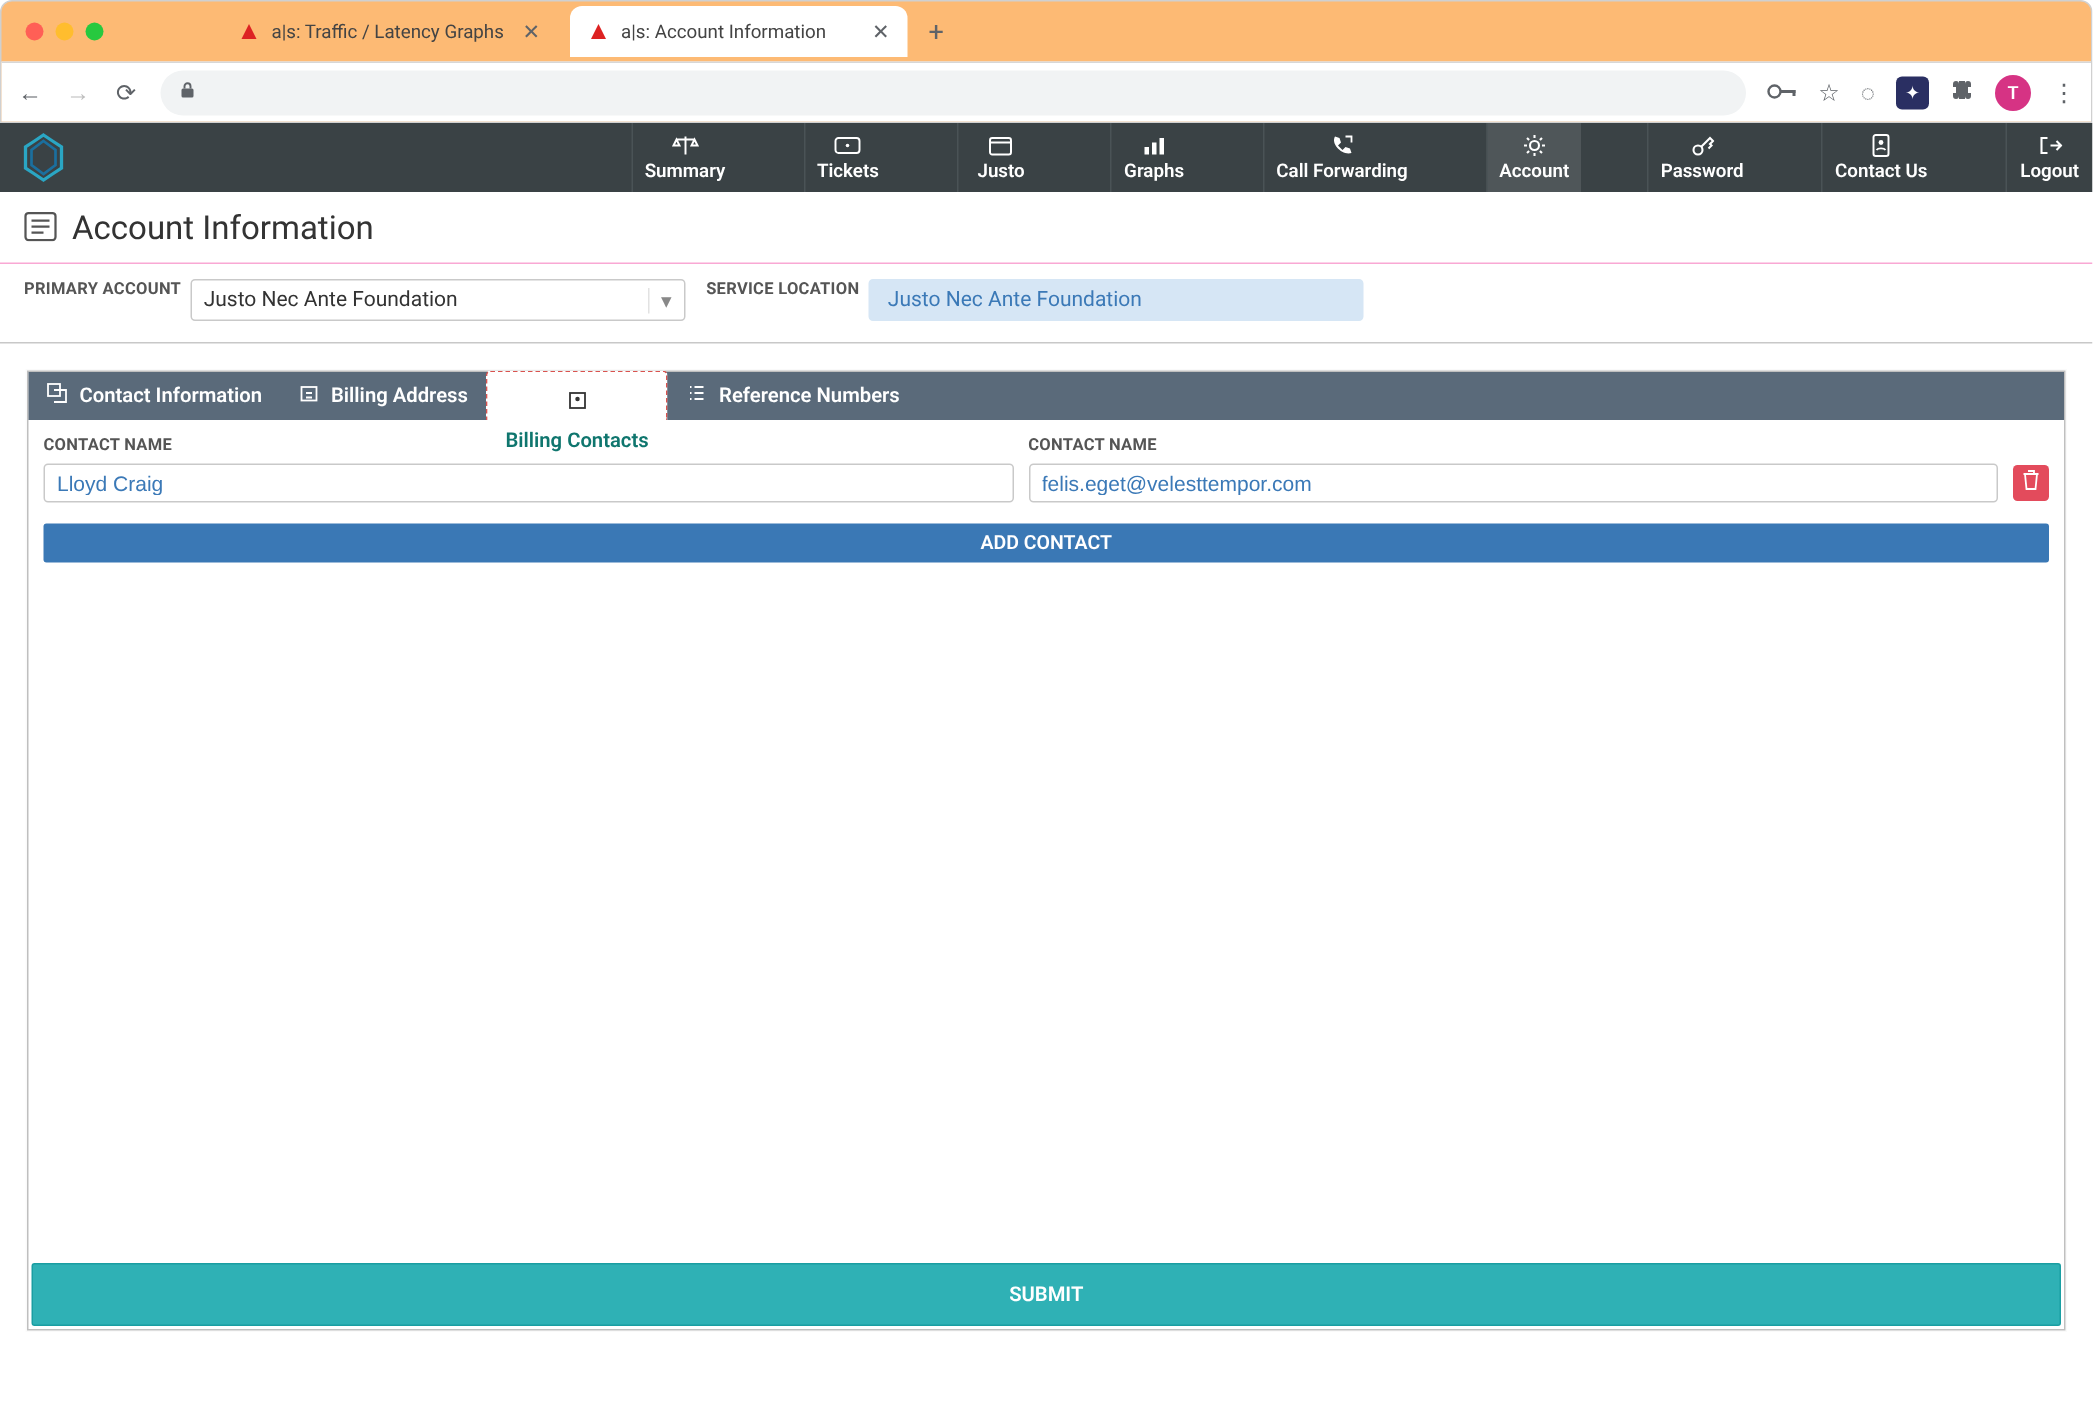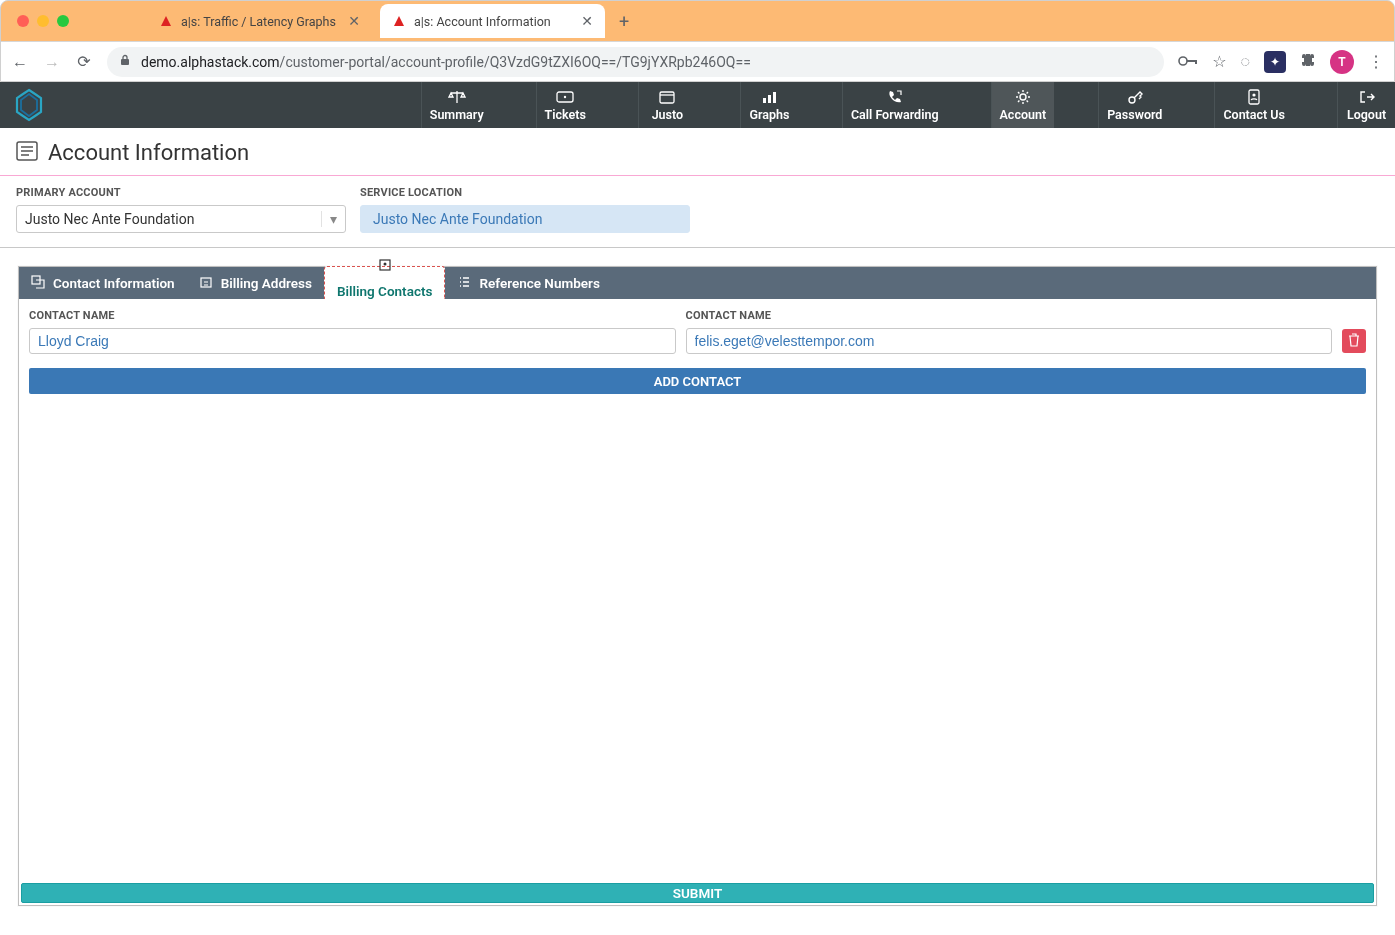--- a/index.html
+++ b/index.html
@@ -128,21 +128,21 @@
 .title-icon { color:#555; }
 
 
 .filter-row {
   display:flex;
   gap:14px;
   padding:10px 16px 14px;
   background:#fff;
   border-bottom:1px solid #c8c8c8;
 }
-.field-col { display:flex; flex-direction:column; gap:6px; }
+.field-col { display:flex; flex-direction:row; gap:6px; }
 .field-label { font-size:11px; font-weight:700; color:#555; letter-spacing:.2px; }
 .combo {
   width:330px; height:28px;
   border:1px solid #c9c9c9; border-radius:3px;
   display:flex; align-items:center; padding:0 8px;
   color:#333; font-size:14px; justify-content:space-between;
 }
 .combo .caret { color:#888; border-left:1px solid #e2e2e2; padding-left:8px;}
 .chip {
   width:330px; height:28px;
@@ -164,22 +164,22 @@
   box-shadow:0 0 0 1px rgba(0,0,0,.02);
 }
 .tabs-row {
   display:flex;
   background:#5a6a7a;
   height:32px;
   align-items:stretch;
 }
 .panel-tab {
   display:flex; align-items:center; gap:8px;
-  padding:0 12px;
-  color:#fff; font-size:13.5px; font-weight:600;justify-content:flex-end;
+  padding:12px 12px;
+  color:#fff; font-size:13.5px; font-weight:600;
 }
 .panel-tab.active {
   background:#fff; color:#0f766e;
   border:1px dashed #d9534f;
   border-bottom:none;
   margin-top:-1px;
   border-radius:3px 3px 0 0;
   flex-direction:column;
 }
 .panel-body {
@@ -214,21 +214,21 @@
 .add-btn {
   margin-top:14px;
   height:26px;
   background:#3a78b5;
   color:#fff;
   display:flex; align-items:center; justify-content:center;
   font-size:13px; font-weight:600;
   border-radius:2px;
 }
 .submit-btn {
-  height:20px;
+  height:42px;
   background:#2fb1b5;
   border:1px solid #1a9ea2;
   color:#fff;
   display:flex; align-items:center; justify-content:center;
   font-size:13.5px; font-weight:600;
   margin:2px;
   border-radius:2px;
 }
 </style>
 </head>
@@ -268,23 +268,20 @@
   <div class="url-bar">
     <span class="nav-icon">←</span>
     <span class="nav-icon forward">→</span>
     <span class="nav-icon">⟳</span>
     <div class="omnibox">
       <span class="lock-icon">
         <svg width="12" height="12" viewBox="0 0 12 12">
             <rect x="2" y="5" width="8" height="6" rx="1" fill="#5f6368"></rect>
             <path d="M4 5 V3.5 a2 2 0 0 1 4 0 V5" fill="none" stroke="#5f6368" stroke-width="1.3"></path>
           </svg>
-      </span>
-      <span>
-        <span class="url-domain">demo.alphastack.com</span><span class="url-path">/customer-portal/account-profile/Q3VzdG9tZXI6OQ==/TG9jYXRpb246OQ==</span>
       </span>
     </div>
     <div class="chrome-actions">
       <span>
         <svg width="20" height="12" viewBox="0 0 20 12">
             <circle cx="5" cy="6" r="4" fill="none" stroke="#5f6368" stroke-width="1.6"></circle>
             <rect x="9" y="5" width="10" height="2" fill="#5f6368"></rect>
             <rect x="17" y="5" width="2" height="4" fill="#5f6368"></rect>
           </svg>
       </span>

